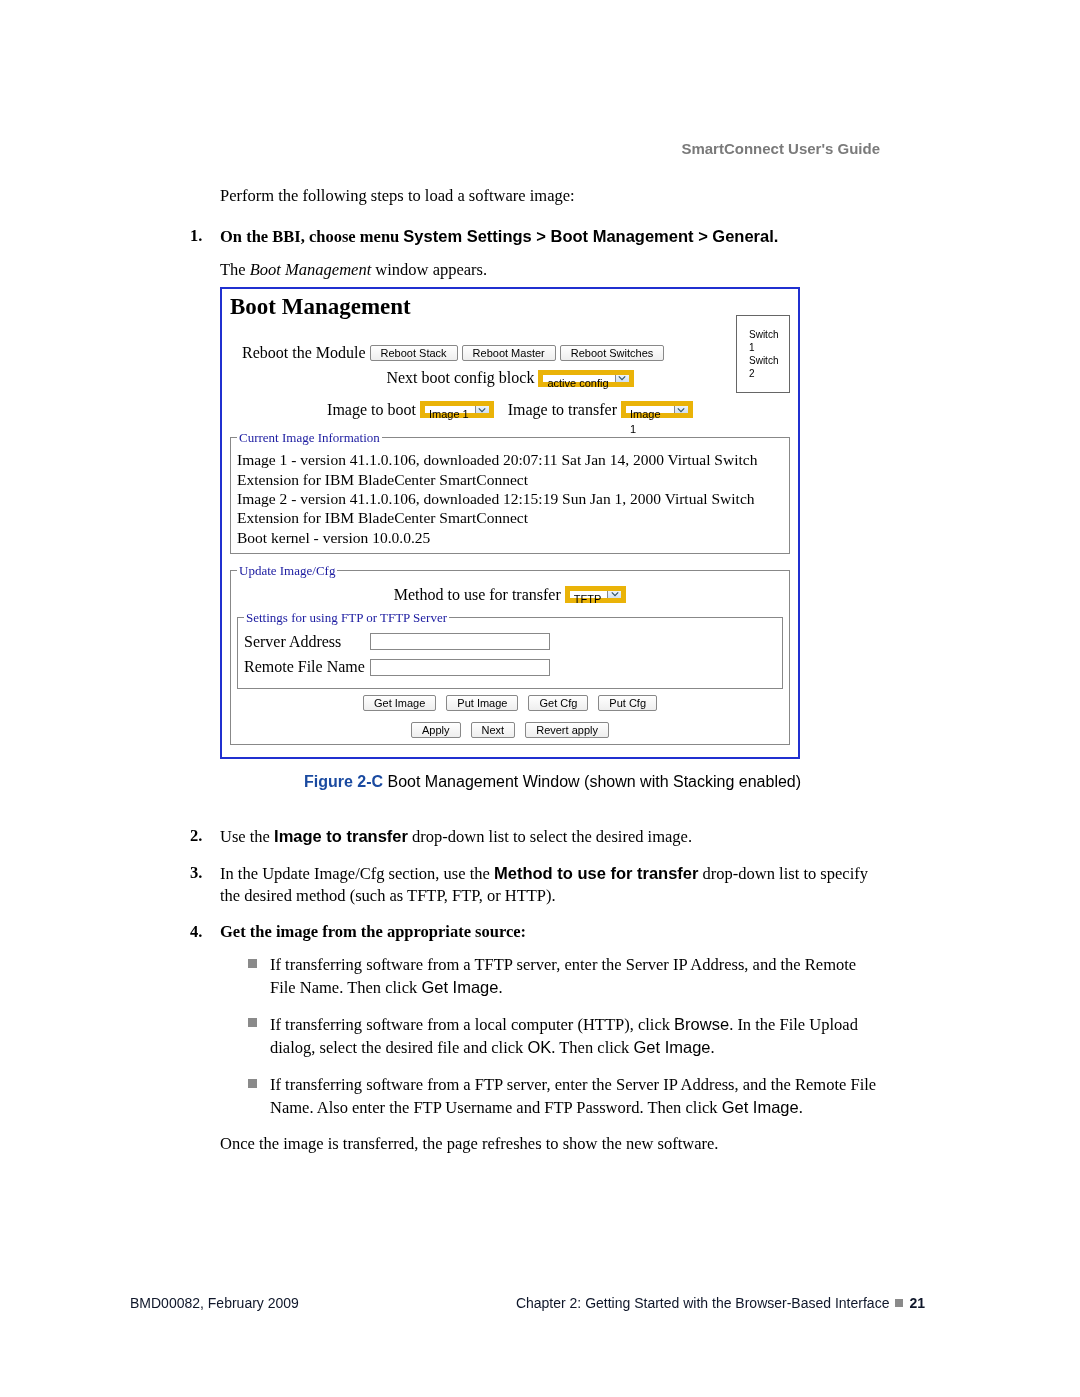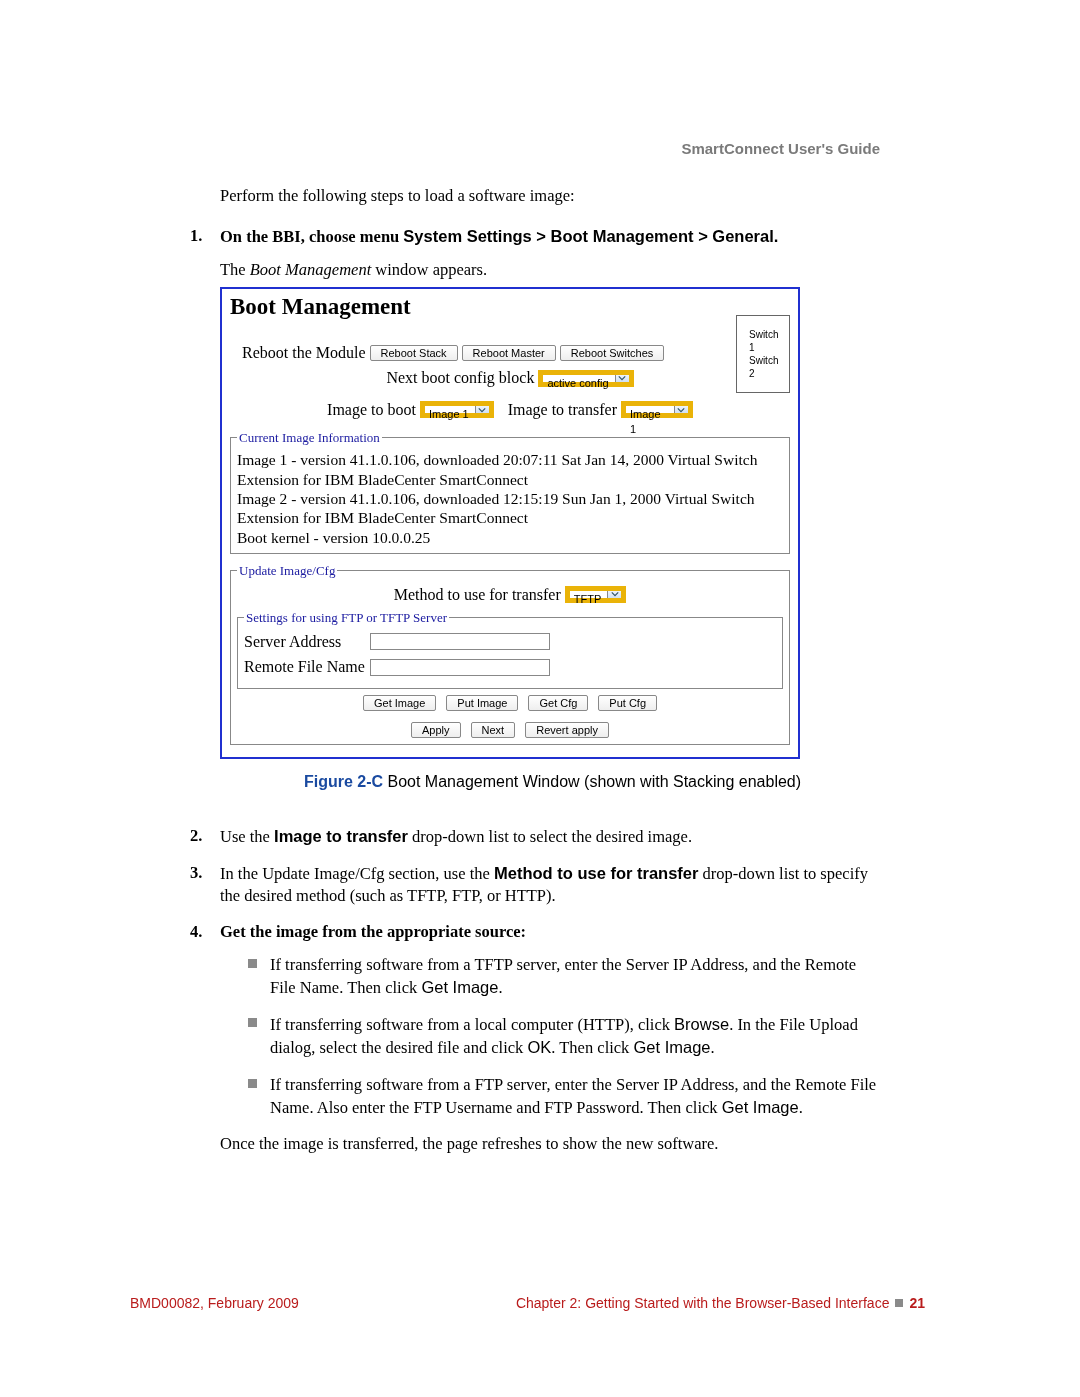--- a/index.html
+++ b/index.html
@@ -145,21 +145,21 @@
   .after-list { margin-top: 4px; margin-left: 0; }
 
   .footer {
     position: absolute;
     bottom: 86px;
     left: 130px;
     right: 155px;
     display: flex; justify-content: space-between;
     font-family: Arial, Helvetica, sans-serif;
     font-size: 14px;
-    color: #b91c1c;
+    color: #0f172a;
   }
   .footer .right .pg { font-weight: bold; }
   .footer .sq {
     display:inline-block; width:8px; height:8px; background:#8a8a8a;
     vertical-align: middle; margin: 0 6px 2px 6px;
   }
 </style>
 </head>
 <body>
 

